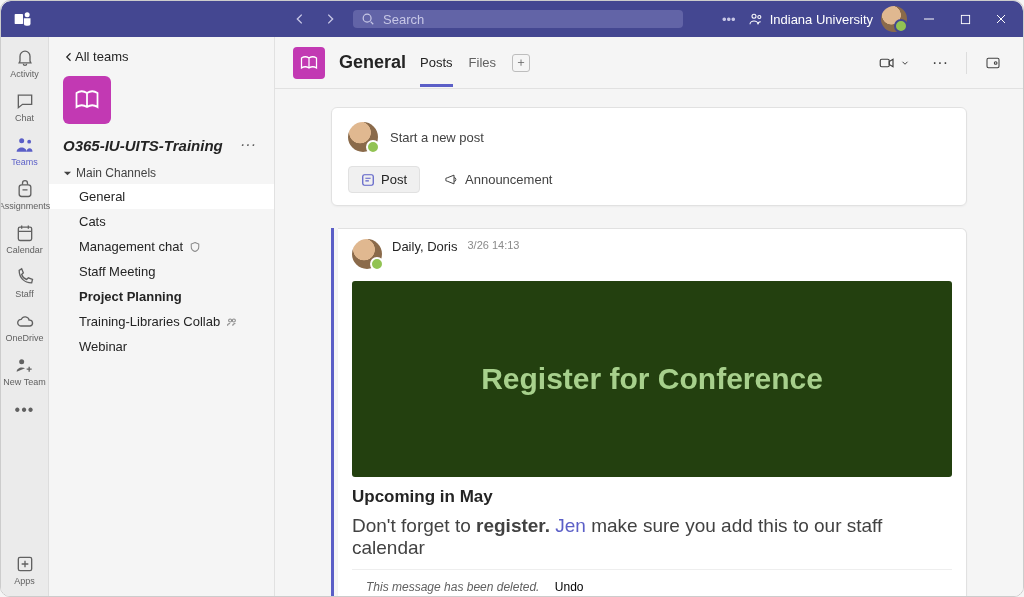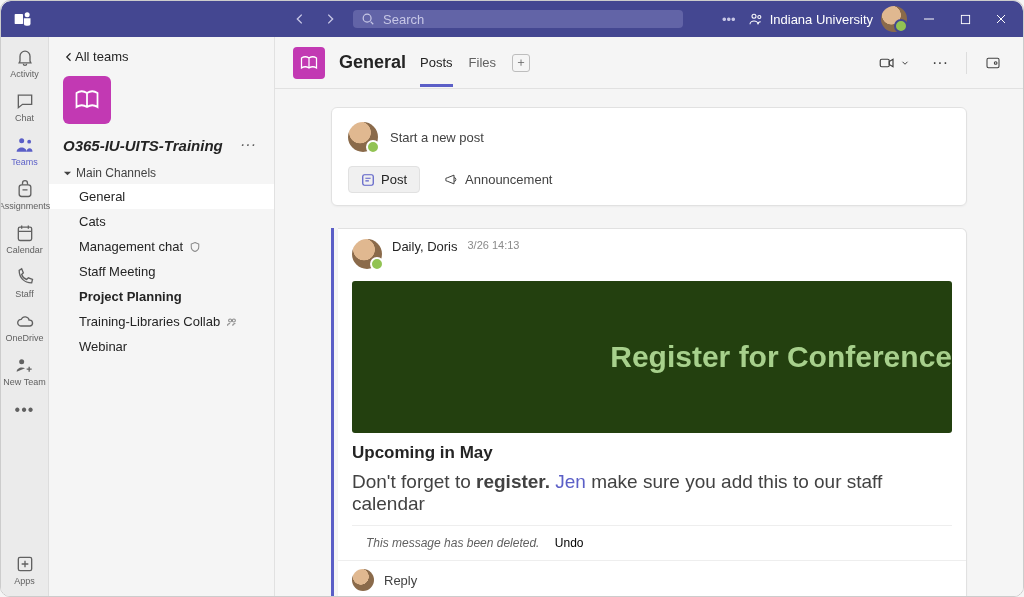--- a/index.html
+++ b/index.html
@@ -68,21 +68,21 @@
   .btn-post { background:#f0f0f0; border:1px solid #e1e1e1; border-radius:4px; padding:5px 12px; display:flex; align-items:center; gap:6px; font-size:13px; color:#242424; cursor:pointer;}
   .btn-post .ico{ color:#5b5fc7; width:14px; height:14px;}
   .btn-ann { display:flex; align-items:center; gap:6px; font-size:13px; color:#424242; cursor:pointer; padding:5px 4px;}
 
   
   .msg { border-left:3px solid #5b5fc7; padding-left:4px; margin-bottom:18px;}
   .msg-inner { background:#fff; border:1px solid #e1e1e1; border-radius:6px; padding-bottom:6px; box-shadow: 0 1px 2px rgba(0,0,0,0.04); border-left:none; border-top-left-radius:0; border-bottom-left-radius:0;}
   .msg-head { display:flex; align-items:flex-start; gap:10px; padding:10px 14px 6px; }
   .msg-author { font-size:13px; color:#242424; }
   .msg-time { font-size:11px; color:#8a8a8a; }
-  .banner { margin:6px 14px 10px; height:152px; background:#23400f; display:flex; align-items:center; justify-content:flex-end; border-radius:3px; }
+  .banner { margin:6px 14px 10px; height:196px; background:#23400f; display:flex; align-items:center; justify-content:center; border-radius:3px; }
   .banner-text { color:#a7d08c; font-size:30px; font-weight:600; }
   .msg-h { padding:0 14px; font-size:17px; font-weight:600; color:#242424; margin-bottom:8px;}
   .msg-body { padding:0 14px 10px; font-size:19px; color:#424242; }
   .msg-body b{ font-weight:600;}
   .mention { color:#5b5fc7;}
   .deleted { margin:0 14px; padding:10px 14px; border-top:1px solid #eee; font-size:12px; }
   .deleted em { color:#616161; font-style:italic;}
   .deleted a { color:#000000; margin-left:12px; text-decoration:none; cursor:pointer;}
   .reply { display:flex; align-items:center; gap:10px; padding:8px 14px 4px; border-top:1px solid #eee; margin:0 0 0 0; font-size:13px; color:#424242; cursor:text; }
   .reply .avatar-xs { width:22px; height:22px; border-radius:50%; background: radial-gradient(circle at 40% 35%, #e0b890 40%, #8a6a4a 42%); }

